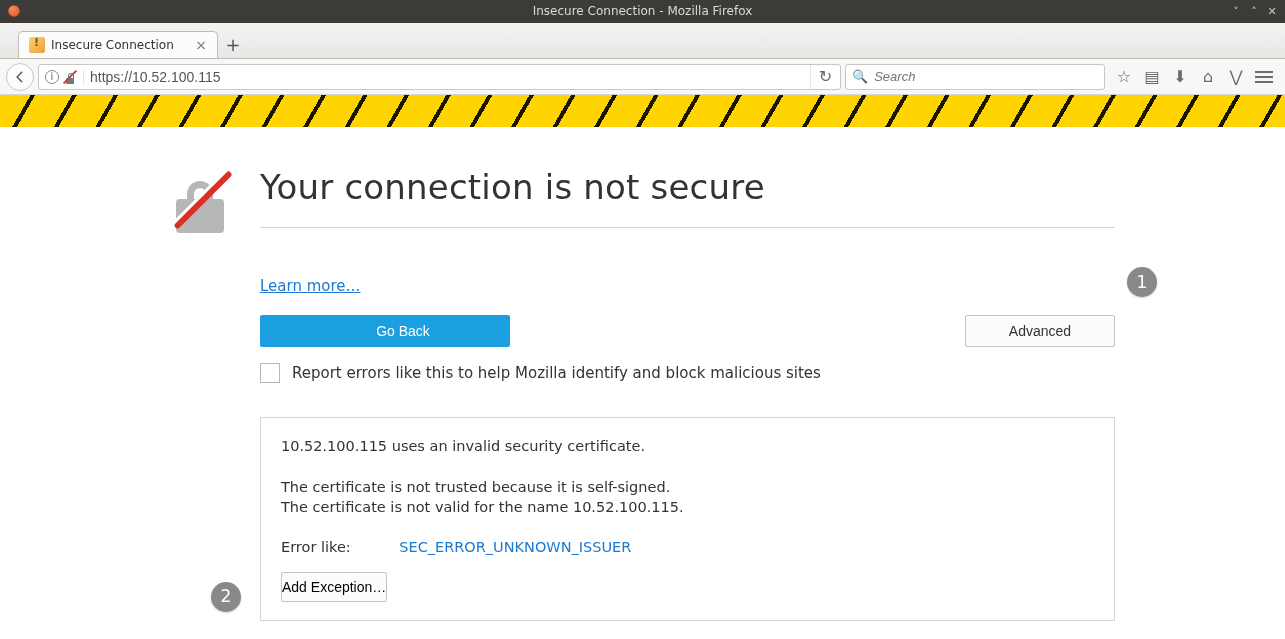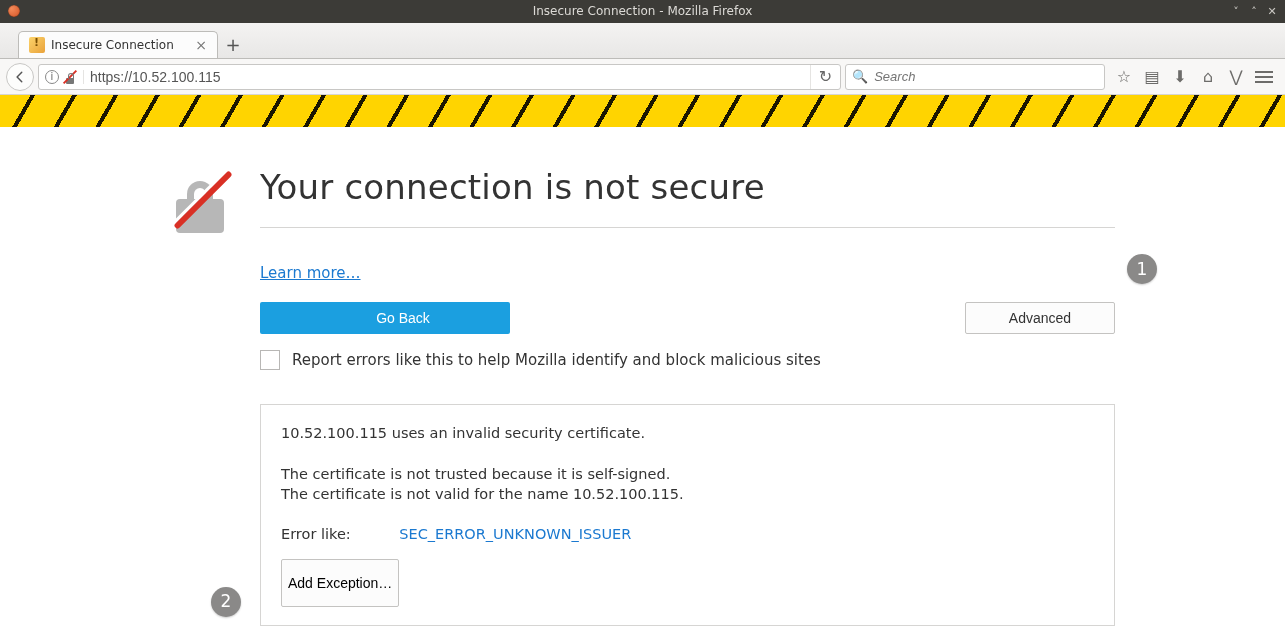--- a/index.html
+++ b/index.html
@@ -43,30 +43,30 @@
   .content { padding: 40px 170px 0 170px; color: #333; position: relative; }
   .row1 { display: flex; gap: 28px; }
   .lockbig { width: 62px; height: 62px; position: relative; flex: none; margin-top: 4px; }
   .lockbig .body { position: absolute; left: 6px; bottom: 0; width: 48px; height: 34px; background: #b7b7b7; border-radius: 4px; }
   .lockbig .sh { position: absolute; left: 17px; bottom: 30px; width: 26px; height: 22px; border: 7px solid #b7b7b7; border-bottom: none; border-radius: 18px 18px 0 0; }
   .lockbig .slash { position: absolute; left: -6px; top: 26px; width: 78px; height: 6px; background: #d93025; transform: rotate(-45deg); border-radius: 3px; }
   .lockbig .slash::after { content:""; position:absolute; left:0; top:-3px; width:78px; height:3px; background:#fff; }
   h1 { font-weight: 400; font-size: 34px; color: #333; padding-bottom: 20px; border-bottom: 1px solid #d6d5d3; margin-bottom: 22px; letter-spacing: .2px; }
   .maincol { flex: 1; position: relative; }
   .desc { font-size: 15px; color: #333; line-height: 1.35; }
-  .learn { color: #1b79d0; font-size: 15px; margin-top: 14px; display: inline-block; }
+  .learn { color: #1b79d0; font-size: 15px; margin-top: 27px; display: inline-block; }
   .btnrow { display: flex; align-items: flex-start; justify-content: space-between; margin-top: 20px; }
   .btn-primary { background: #1b9fe0; color: #fff; border: none; width: 250px; height: 32px; font-size: 14px; border-radius: 2px; padding-left: 36px; }
   .btn-secondary { background: #fcfcfc; color: #333; border: 1px solid #c4c3c1; width: 150px; height: 32px; font-size: 14px; border-radius: 2px; }
   .reportrow { display: flex; align-items: center; gap: 12px; margin-top: 16px; font-size: 15px; color: #333; }
   .chk { width: 20px; height: 20px; border: 1px solid #b8b7b5; background: #fff; }
   
   .advpanel { border: 1px solid #d6d5d3; background: #fff; margin: 34px 0 0 0; padding: 18px 20px; font-size: 14.5px; color: #333; line-height: 1.4; }
   .advpanel .err a { color: #1b79d0; text-decoration: none; margin-left: 44px; }
-  .btn-plain { background: #fcfcfc; border: 1px solid #c4c3c1; height: 48px; padding: 0 6px; font-size: 14px; border-radius: 2px; margin-top: 14px; }
+  .btn-plain { background: #fcfcfc; border: 1px solid #c4c3c1; height: 30px; padding: 0 0; font-size: 14px; border-radius: 2px; margin-top: 14px; }
   
   .callout { position: absolute; width: 30px; height: 30px; border-radius: 50%; background: #8a8988; color: #fff; font-size: 17px; font-weight: 500; display: flex; align-items: center; justify-content: center; box-shadow: 0 1px 2px rgba(0,0,0,.2); }
 </style>
 </head>
 <body>
 
 <div class="titlebar">
   <span class="dot"></span>
   <div class="title">Insecure Connection - Mozilla Firefox</div>
   <div class="winbtns">

